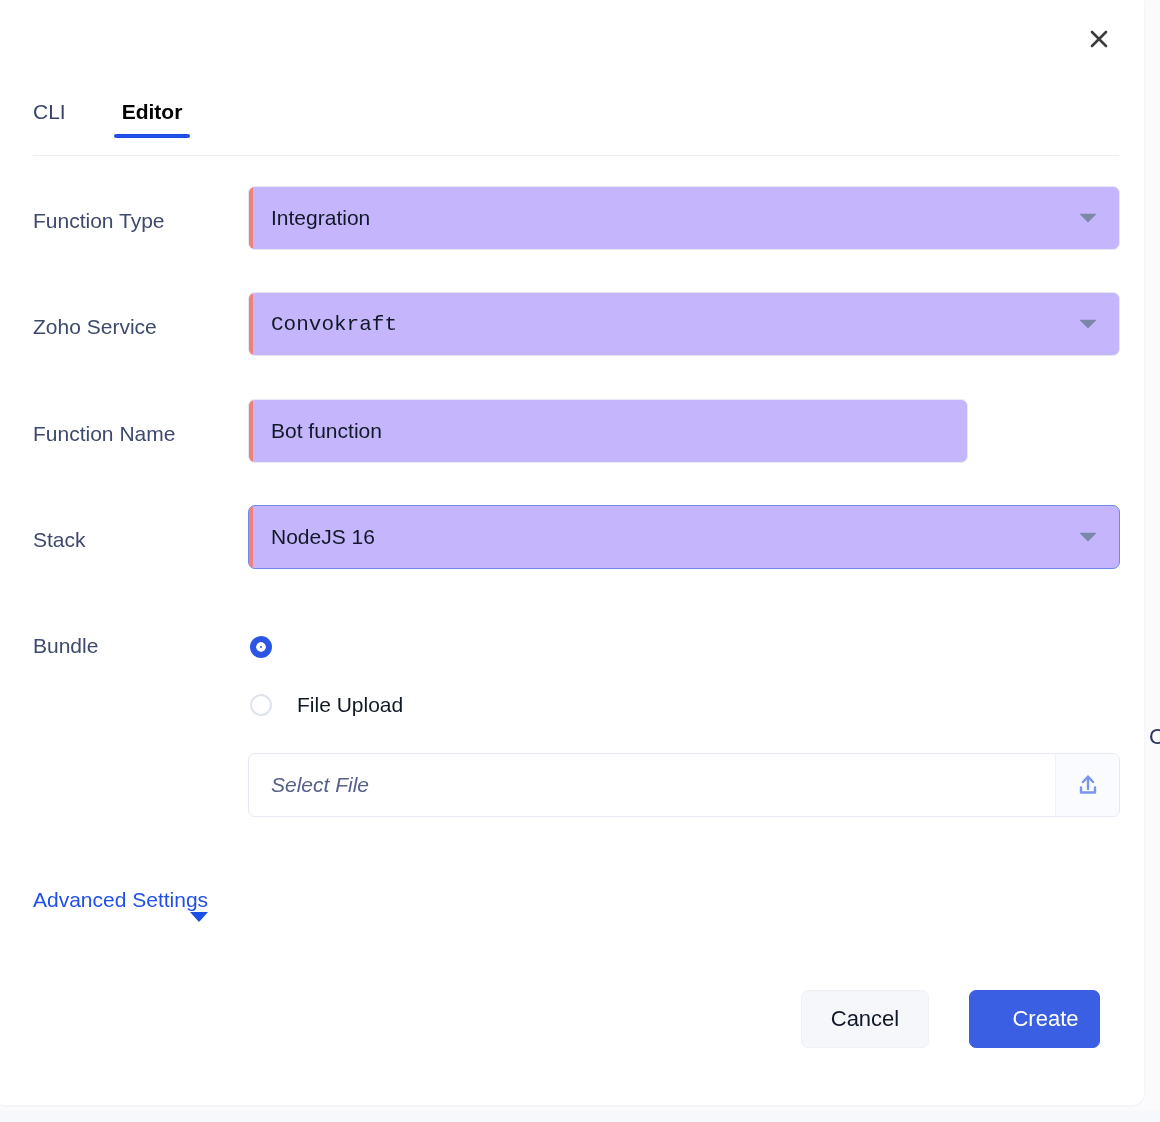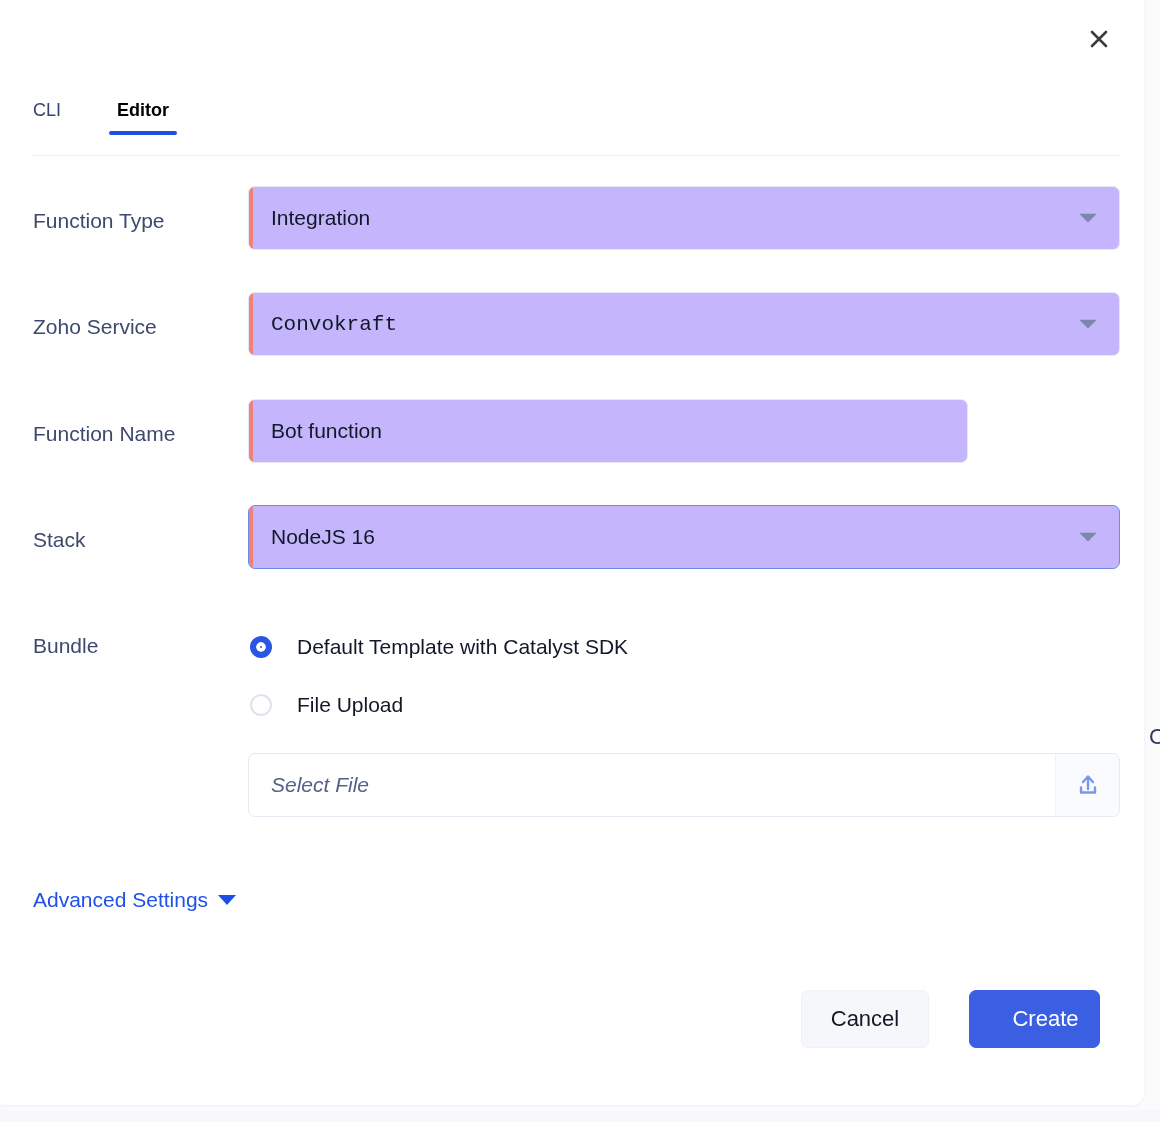--- a/index.html
+++ b/index.html
@@ -72,21 +72,21 @@
 
   .tabs {
     position: absolute;
     left: 41px;
     top: 108px;
     height: 48px;
     display: flex;
     align-items: flex-start;
   }
   .tab {
-    font-size: 18px;
+    font-size: 21px;
     color: #37436b;
     padding: 0 0 14px 0;
     margin-right: 56px;
     cursor: pointer;
     position: relative;
     background: none;
     border: none;
     font-family: inherit;
   }
   .tab.active { color: #000000; font-weight: bold; }
@@ -202,22 +202,23 @@
     white-space: nowrap;
   }
 
   .adv-link {
     position: absolute;
     left: 41px;
     top: 896px;
     font-size: 21px;
     color: #2050e8;
     display: flex;
-    align-items: center;
-    cursor: pointer;
+    align-items: flex-end;
+    cursor: pointer;
+    flex-direction: column;
   }
   .adv-caret {
     margin-left: 10px;
     width: 0; height: 0;
     border-left: 9px solid transparent;
     border-right: 9px solid transparent;
     border-top: 10px solid #1d4ee8;
   }
 
   .footer {
@@ -313,21 +314,20 @@
       <div class="control focused" style="left:256px; top:513px; width:872px;">
         <span class="req-bar"></span>
         <span class="value">NodeJS 16</span>
         <span class="chevron"></span>
       </div>
 
       <div class="field-label" style="left:41px; top:642px;">Bundle</div>
       <div class="radio-group" style="left:258px; top:640px;">
         <div class="radio-item">
           <span class="radio-mark on"></span>
-          <span class="radio-label">Default Template with Catalyst SDK</span>
         </div>
         <div class="radio-item">
           <span class="radio-mark off"></span>
           <span class="radio-label">File Upload</span>
         </div>
       </div>
 
       <div class="control" style="left:256px; top:761px; width:872px; background:#ffffff;">
         <span class="value placeholder">Select File</span>
         <span class="upload-slot">

